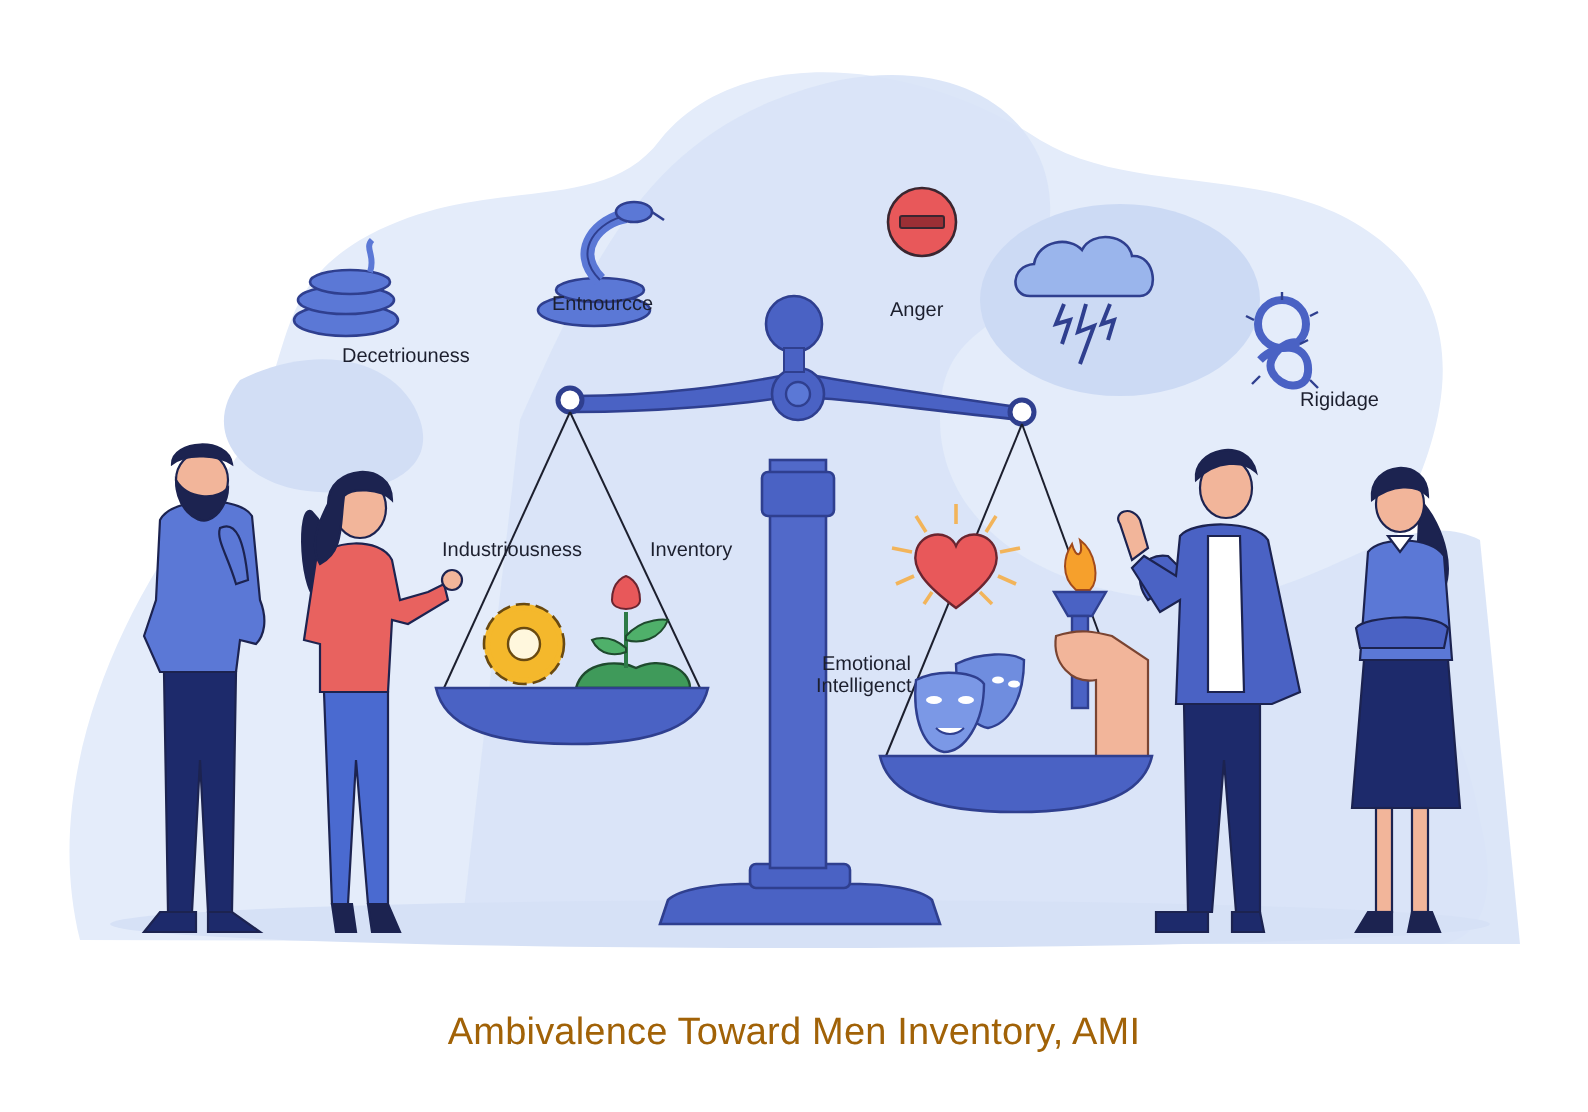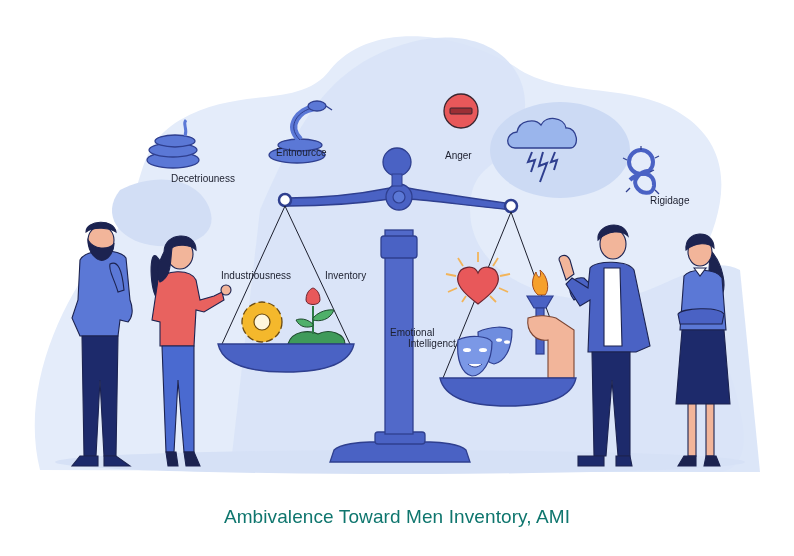--- a/index.html
+++ b/index.html
@@ -1,19 +1,19 @@
 <!DOCTYPE html>
 <html><head>
 <meta charset="utf-8">
 <style>
   html, body { margin:0; padding:0; background:#ffffff; }
   #stage { position:relative; width:794px; height:556px; overflow:hidden; background:#ffffff; font-family:"Liberation Sans", sans-serif; }
   svg#art { position:absolute; left:0; top:0; }
   .lbl { position:absolute; font-size:10px; color:#1c1f2e; white-space:nowrap; line-height:12px; }
-  .title { position:absolute; left:0; width:794px; top:506px; text-align:center; font-size:19px; color:#0f766e; letter-spacing:0.1px; }
+  .title { position:absolute; left:0; width:794px; top:506px; text-align:center; font-size:19px; color:#a16207; letter-spacing:0.1px; }
 </style>
 </head>
 <body>
 
 <div id="stage">
 <svg id="art" width="794" height="556" viewBox="0 0 794 556" xmlns="http://www.w3.org/2000/svg">
 
   <g>
     <path d="M40 470 C20 390 60 300 110 240 C150 190 130 150 180 120 C240 85 300 110 330 70 C370 20 460 30 520 70 C570 100 640 80 690 120 C740 160 720 220 700 260 C690 300 730 350 740 410 C750 450 740 470 720 472 Z" fill="#e4ecfa"></path>
     <path d="M260 210 C300 120 330 60 420 40 C500 25 540 80 520 130 C505 170 470 160 470 210 C470 260 520 300 600 300 C660 300 700 250 740 270 L760 472 L230 472 Z" fill="#d8e3f7" opacity="0.9"></path>
@@ -179,17 +179,17 @@
     <path d="M694 268 L700 276 L706 268 Z" fill="#ffffff"></path>
   </g>
 </svg>
 
 <div class="lbl" style="left:143px;top:173px;padding-left:28px;">Decetriouness</div>
 <div class="lbl" style="left:276px;top:147px;">Entnourcce</div>
 <div class="lbl" style="left:445px;top:150px;">Anger</div>
 <div class="lbl" style="left:620px;top:195px;margin-left:30px;">Rigidage</div>
 <div class="lbl" style="left:221px;top:270px;">Industriousness</div>
 <div class="lbl" style="left:325px;top:270px;">Inventory</div>
-<div class="lbl" style="left:390px;top:327px;">Emotional</div>
+<div class="lbl" style="left:411px;top:327px;">Emotional</div>
 <div class="lbl" style="left:408px;top:338px;">Intelligenct</div>
 
 <div class="title">Ambivalence Toward Men Inventory, AMI</div>
 </div>
 
 </body></html>

